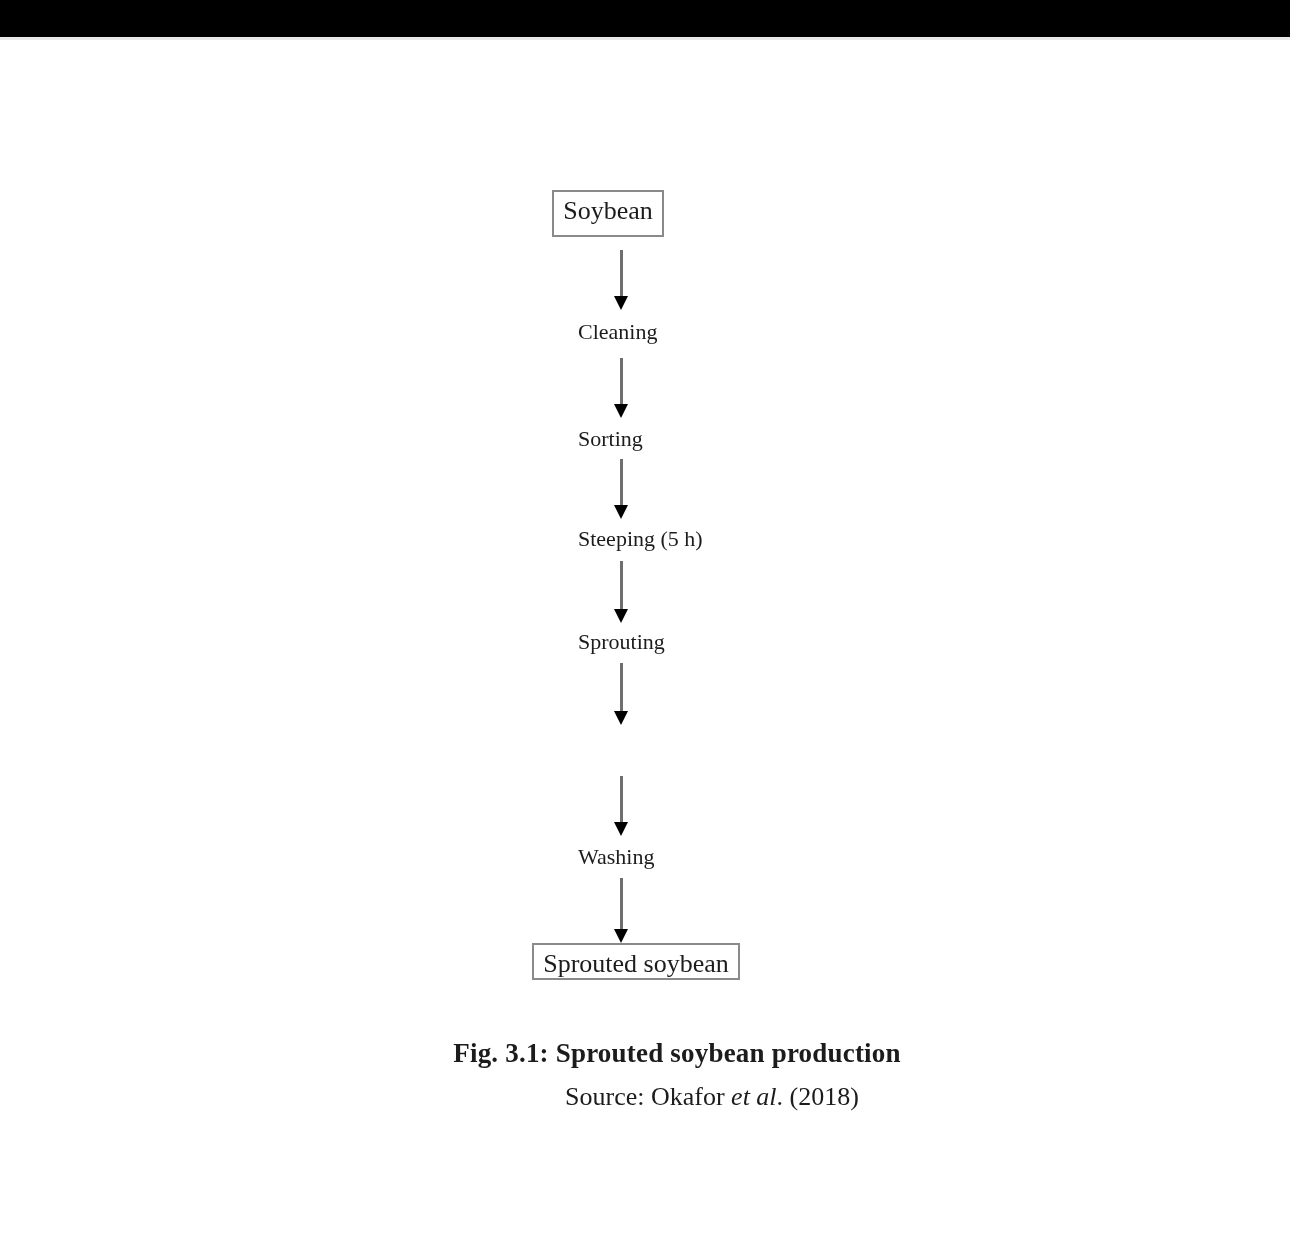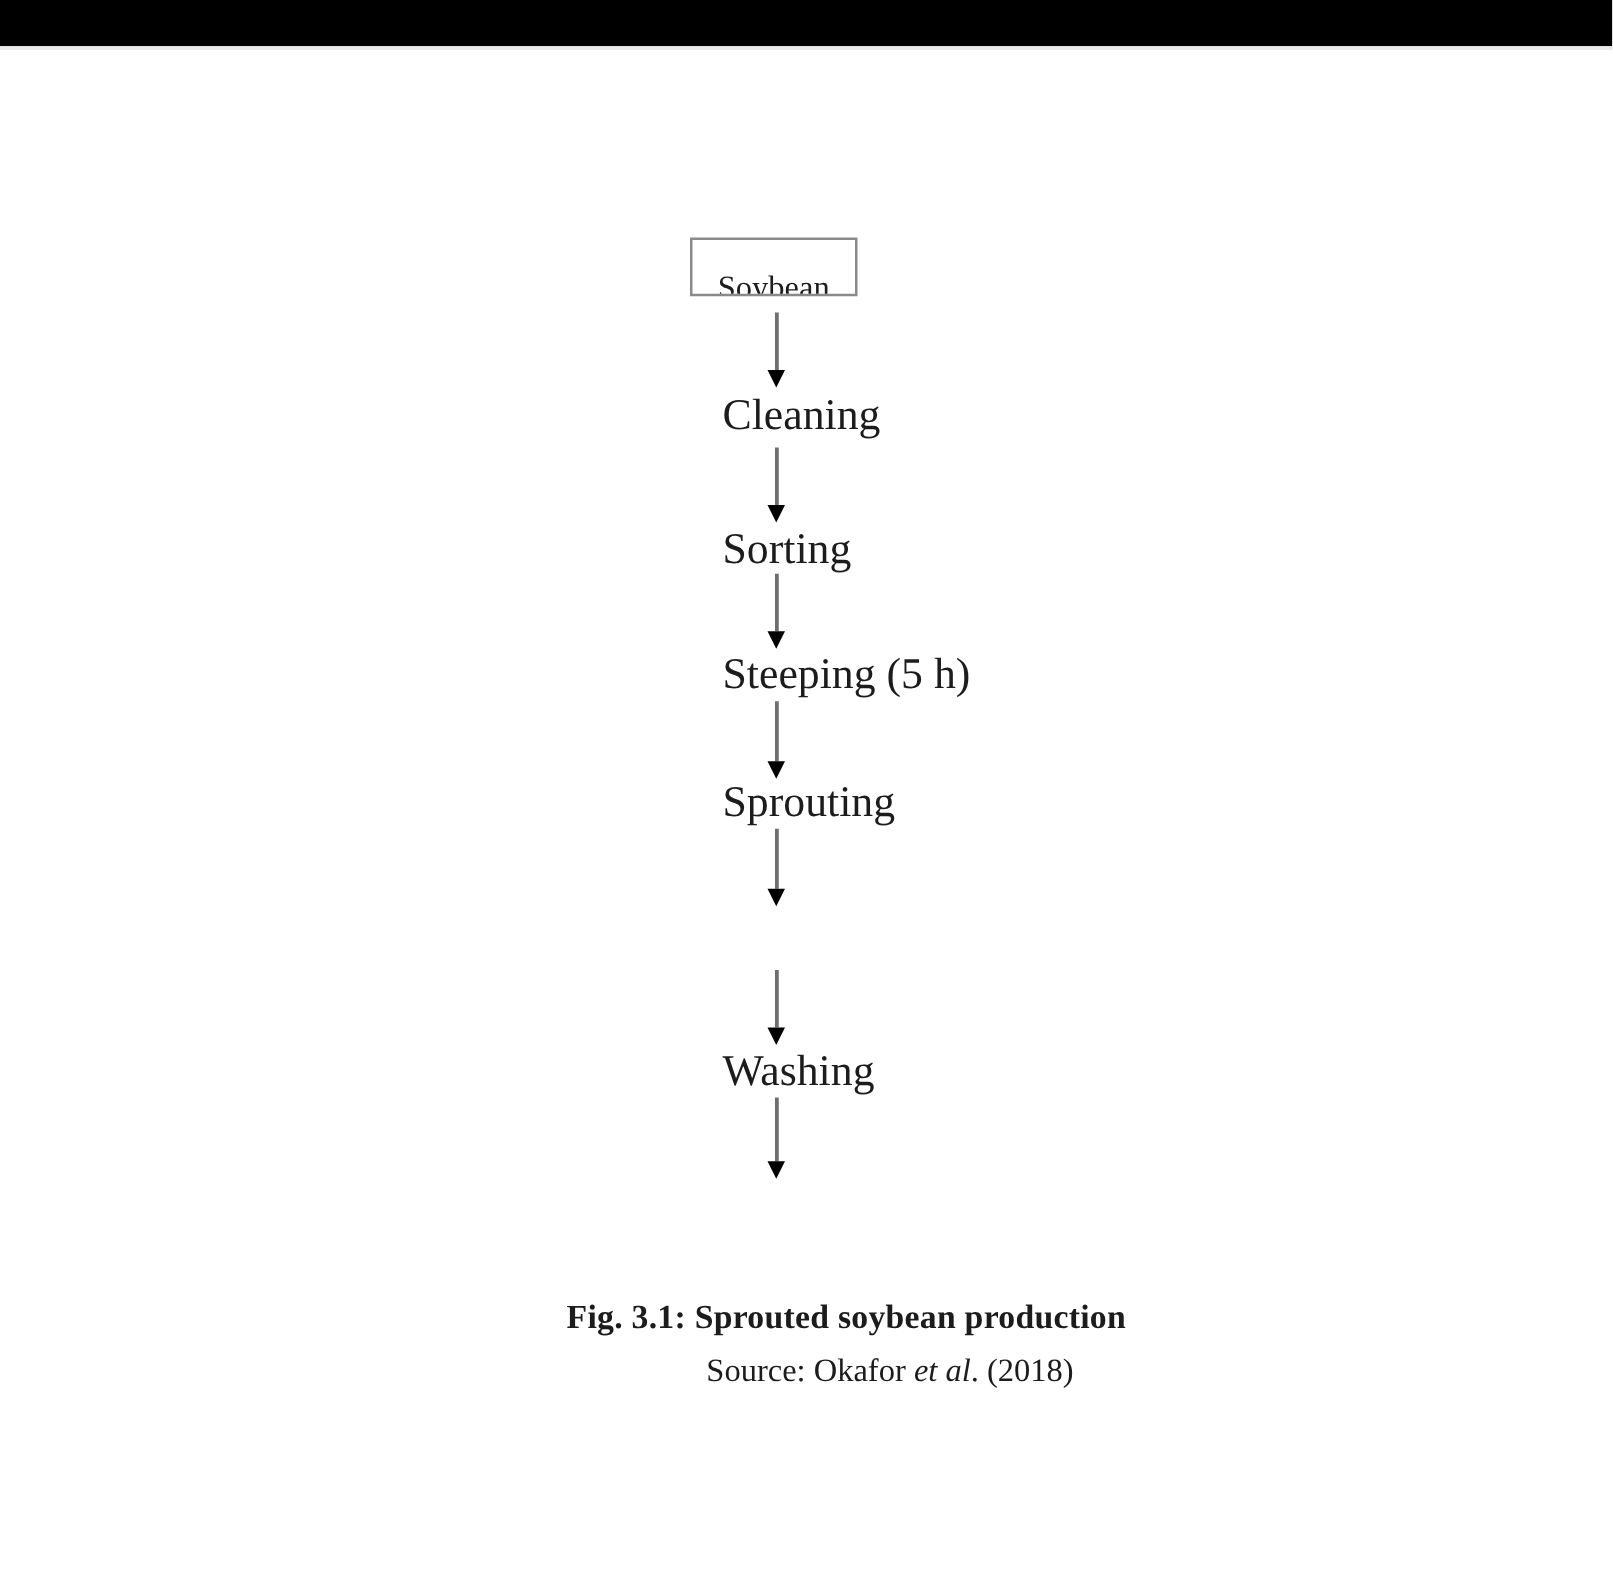--- a/index.html
+++ b/index.html
@@ -51,37 +51,37 @@
     overflow: hidden;
     color: #1c1c1c;
     font-size: 26px;
     line-height: 34px;
     text-align: center;
     white-space: nowrap;
   }
   .node-box.start {
     left: 552px;
     top: 190px;
-    width: 134px;
+    width: 112px;
     height: 47px;
-    padding-top: 21px;
+    padding-top: 2px;
   }
   .node-box.end {
     left: 532px;
     top: 943px;
     width: 208px;
     height: 37px;   
     padding-top: 2px;
   }
 
   .step-label {
     position: absolute;
     left: 578px;
     color: #1c1c1c;
-    font-size: 35px;
+    font-size: 22px;
     line-height: 30px;
     white-space: nowrap;
     text-align: left;
   }
 
   
   .arrow {
     position: absolute;
     left: 620px;
     width: 3px;
@@ -180,20 +180,21 @@
       <div class="head" style="top:46px;"></div>
     </div>
 
     <div class="step-label" style="top:842px;text-align:right;">Washing</div>
 
     <div class="arrow" style="top:878px;height:65px;">
       <div class="shaft" style="height:51px;"></div>
       <div class="head" style="top:51px;"></div>
     </div>
 
+    <div class="node-box end">Sprouted soybean</div>
 
   </div>
 
   <div class="caption caption-title">Fig. 3.1: Sprouted soybean production</div>
 
   <div class="caption caption-source">
     <span>Source: Okafor </span><span class="ital">et al</span><span>. (2018)</span>
   </div>
 
 </div>

